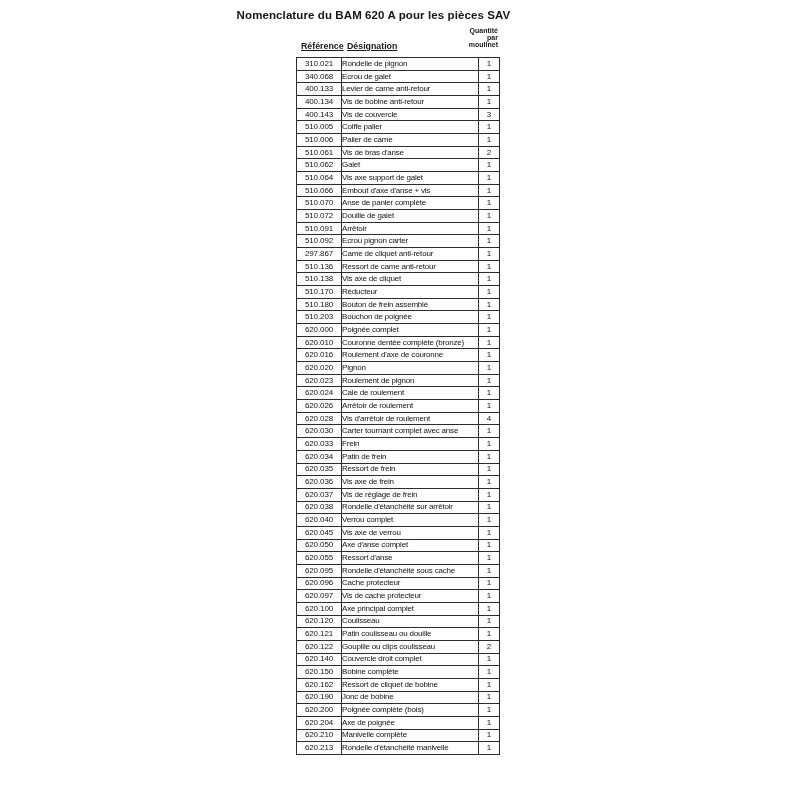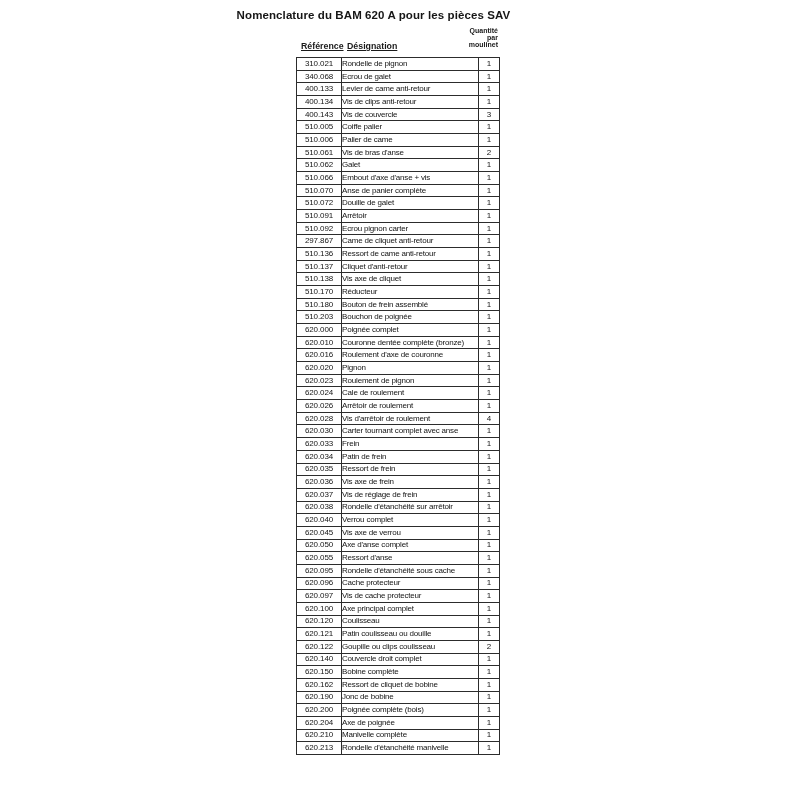--- a/index.html
+++ b/index.html
@@ -109,21 +109,21 @@
     </tr>
 
     <tr>
       <td class="c-ref">400.133</td>
       <td class="c-des">Levier de came anti-retour</td>
       <td class="c-qty">1</td>
     </tr>
 
     <tr>
       <td class="c-ref">400.134</td>
-      <td class="c-des">Vis de clips anti-retour</td>
+      <td class="c-des">Vis de bobine anti-retour</td>
       <td class="c-qty">1</td>
     </tr>
 
     <tr>
       <td class="c-ref">400.143</td>
       <td class="c-des">Vis de couvercle</td>
       <td class="c-qty">3</td>
     </tr>
 
     <tr>
@@ -143,20 +143,25 @@
       <td class="c-des">Vis de bras d'anse</td>
       <td class="c-qty">2</td>
     </tr>
 
     <tr>
       <td class="c-ref">510.062</td>
       <td class="c-des">Galet</td>
       <td class="c-qty">1</td>
     </tr>
 
+    <tr>
+      <td class="c-ref">510.064</td>
+      <td class="c-des">Vis axe support de galet</td>
+      <td class="c-qty">1</td>
+    </tr>
 
     <tr>
       <td class="c-ref">510.066</td>
       <td class="c-des">Embout d'axe d'anse + vis</td>
       <td class="c-qty">1</td>
     </tr>
 
     <tr>
       <td class="c-ref">510.070</td>
       <td class="c-des">Anse de panier complète</td>
@@ -186,25 +191,20 @@
       <td class="c-des">Came de cliquet anti-retour</td>
       <td class="c-qty">1</td>
     </tr>
 
     <tr>
       <td class="c-ref">510.136</td>
       <td class="c-des">Ressort de came anti-retour</td>
       <td class="c-qty">1</td>
     </tr>
 
-    <tr>
-      <td class="c-ref">510.137</td>
-      <td class="c-des">Cliquet d'anti-retour</td>
-      <td class="c-qty">1</td>
-    </tr>
 
     <tr>
       <td class="c-ref">510.138</td>
       <td class="c-des">Vis axe de cliquet</td>
       <td class="c-qty">1</td>
     </tr>
 
     <tr>
       <td class="c-ref">510.170</td>
       <td class="c-des">Réducteur</td>

